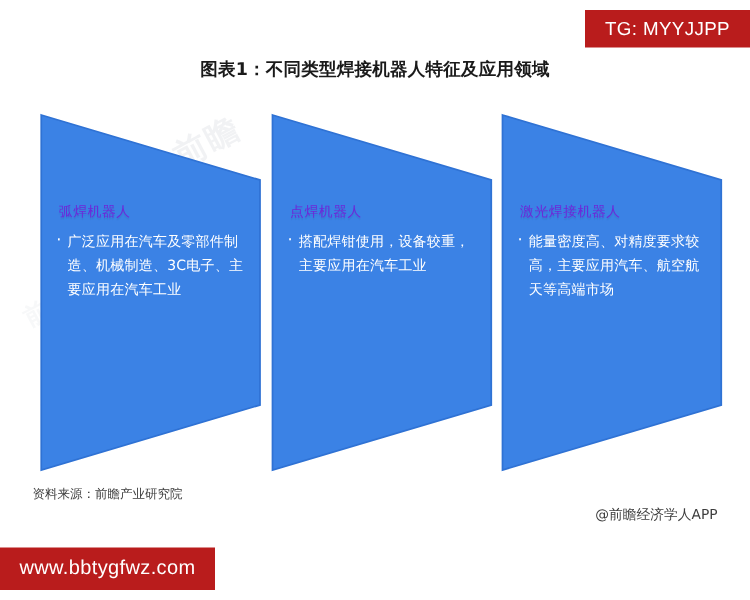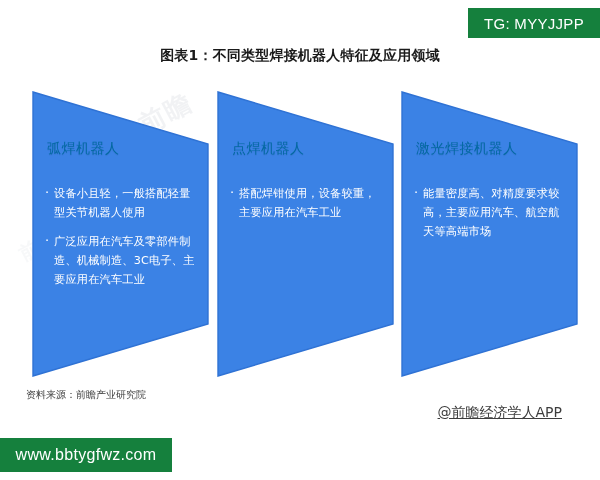--- a/index.html
+++ b/index.html
@@ -11,21 +11,21 @@
     height: 480px;
     background: #ffffff;
     font-family: "Liberation Sans", "DejaVu Sans", sans-serif;
     overflow: hidden;
     position: relative;
   }
 
   
   .wm-badge {
     position: absolute;
-    background: #15803d;
+    background: #b91c1c;
     color: #ffffff;
     font-family: "Liberation Sans", sans-serif;
     letter-spacing: 0.3px;
     display: flex;
     align-items: center;
     justify-content: center;
     z-index: 40;
   }
   #wm-top {
     top: 8px;
@@ -99,23 +99,23 @@
   }
   .panel-body {
     position: absolute;
     inset: 0;
     z-index: 2;
     padding: 0;
   }
   .panel-heading {
     position: absolute;
     left: 16px;
-    top: 52px;
-    font-size: 14px;
-    color: #0369a1;
+    top: 74px;
+    font-size: 11px;
+    color: #6d28d9;
     font-family: "DejaVu Sans", "Liberation Sans", sans-serif;
     letter-spacing: 0.5px;
     text-shadow: 0 1px 1px rgba(0,0,0,0.08);
   }
   .panel-bullets {
     position: absolute;
     left: 14px;
     top: 96px;
     width: 152px;
     margin: 0;
@@ -147,48 +147,46 @@
     position: absolute;
     left: 26px;
     top: 388px;
     font-size: 10px;
     color: #3d3d3d;
     font-family: Liberation Mono, monospace;
     z-index: 20;
   }
   #app-attribution {
     position: absolute;
-    right: 38px;
+    right: 26px;
     top: 404px;
-    font-size: 14px;
+    font-size: 11px;
     color: #3d3d3d;
     font-family: "DejaVu Sans", "Liberation Sans", sans-serif;
     z-index: 20;
-    text-decoration: underline;
   }
 </style>
 </head>
 <body>
 
 <div class="ghost" id="ghost-1">前瞻</div>
 <div class="ghost" id="ghost-2">前瞻</div>
 <div class="ghost" id="ghost-3">前瞻</div>
 
 <div id="chart-title">图表1：不同类型焊接机器人特征及应用领域</div>
 
 <div id="panels">
 
   <div class="panel" id="panel-0">
     <svg class="panel-shape" viewBox="0 0 183 292" preserveAspectRatio="none">
       <polygon points="2,4 177,56 177,236 2,288" fill="#3b82e5" stroke="#2f72d4" stroke-width="1.4"></polygon>
     </svg>
     <div class="panel-body">
       <div class="panel-heading">弧焊机器人</div>
       <ul class="panel-bullets">
-        <li>设备小且轻，一般搭配轻量型关节机器人使用</li>
         <li>广泛应用在汽车及零部件制造、机械制造、3C电子、主要应用在汽车工业</li>
       </ul>
     </div>
   </div>
 
   <div class="panel" id="panel-2">
     <svg class="panel-shape" viewBox="0 0 183 292" preserveAspectRatio="none">
       <polygon points="2,4 177,56 177,236 2,288" fill="#3b82e5" stroke="#2f72d4" stroke-width="1.4"></polygon>
     </svg>
     <div class="panel-body">

